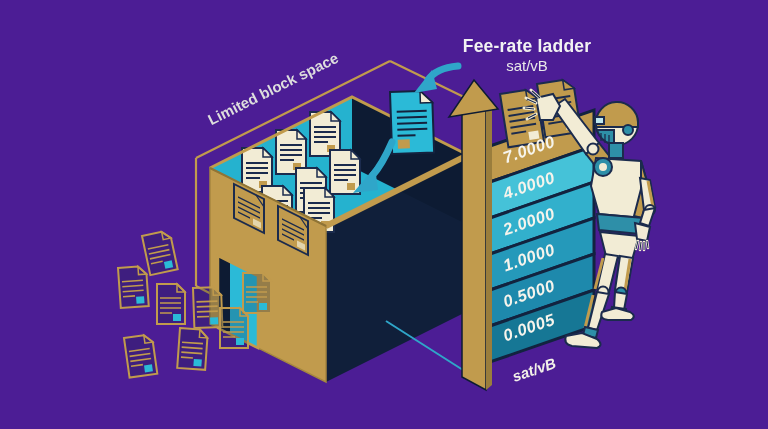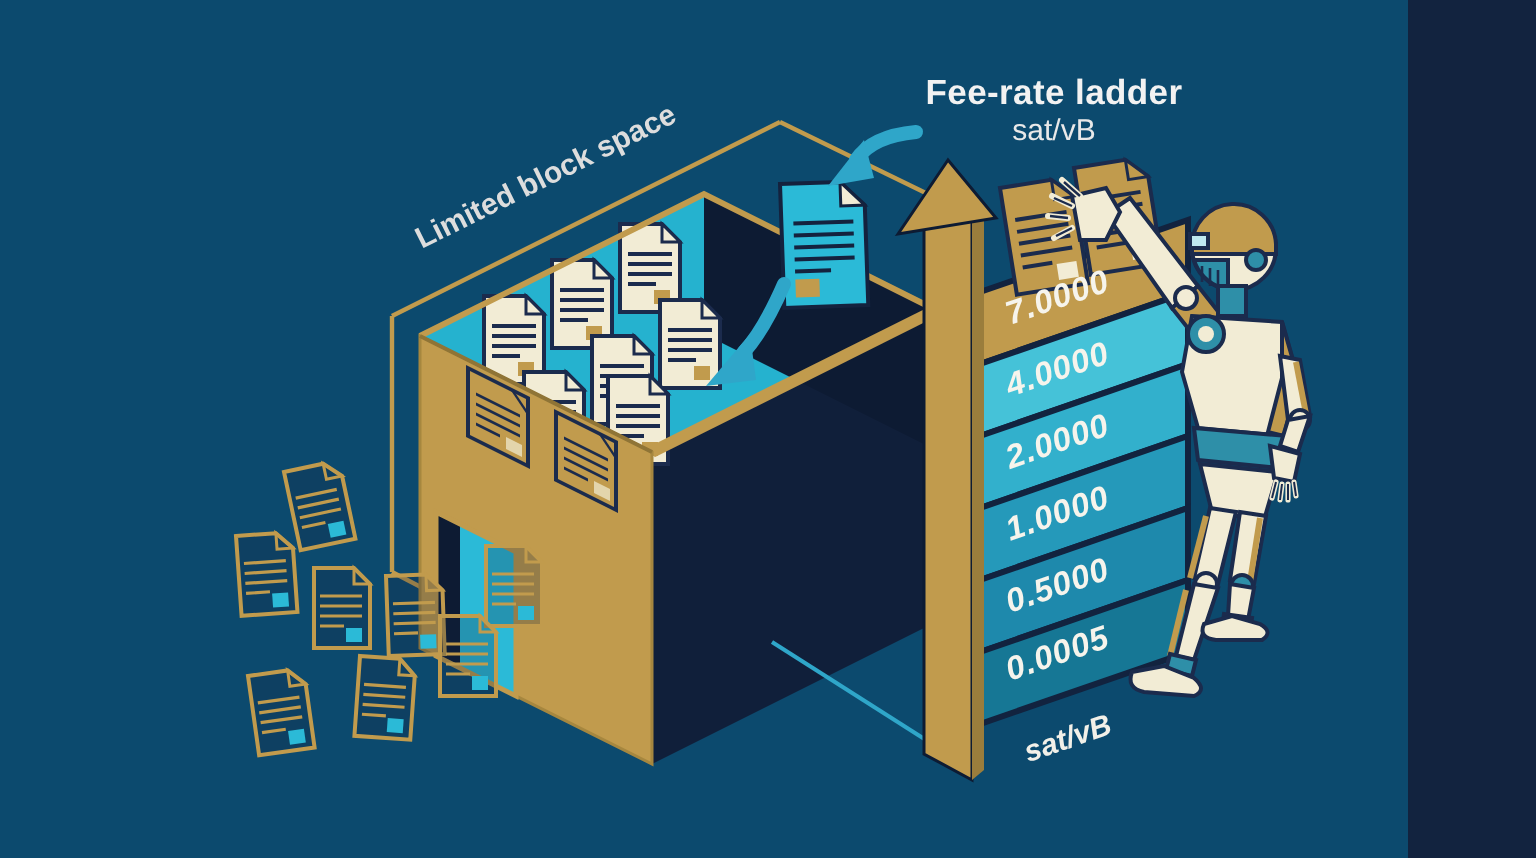--- a/index.html
+++ b/index.html
@@ -1,16 +1,16 @@
 <!DOCTYPE html>
 <html><head>
 <meta charset="utf-8">
 <style>
   html,body{margin:0;padding:0;background:#12233F;}
-  #stage{position:relative;width:704px;height:429px;background:#0c4a6e;overflow:hidden;
+  #stage{position:relative;width:768px;height:429px;background:#4c1d95;overflow:hidden;
          font-family:"Liberation Sans",sans-serif;text-decoration:underline;}
   #stage svg{position:absolute;left:0;top:0;}
   .lbl{position:absolute;color:#F2F2F2;text-align:center;pointer-events:none;}
   .title{left:437px;top:36px;width:180px;font-size:17.5px;font-weight:700;letter-spacing:.2px;}
   .subtitle{left:437px;top:57px;width:180px;font-size:15px;font-weight:400;color:#E9E9E9;}
   .boxlabel{left:178px;top:80px;width:190px;font-size:15px;font-weight:600;color:#DDDDDD;
             transform:rotate(-26.5deg);}
   .band-label{left:474px;width:110px;font-size:16.5px;font-weight:700;font-style:italic;
               letter-spacing:.5px;color:#F6F4EC;transform:rotate(-19deg);}
   .bl0{top:140px}.bl1{top:176px}.bl2{top:212px}.bl3{top:248px}.bl4{top:284px}.bl5{top:318px}

